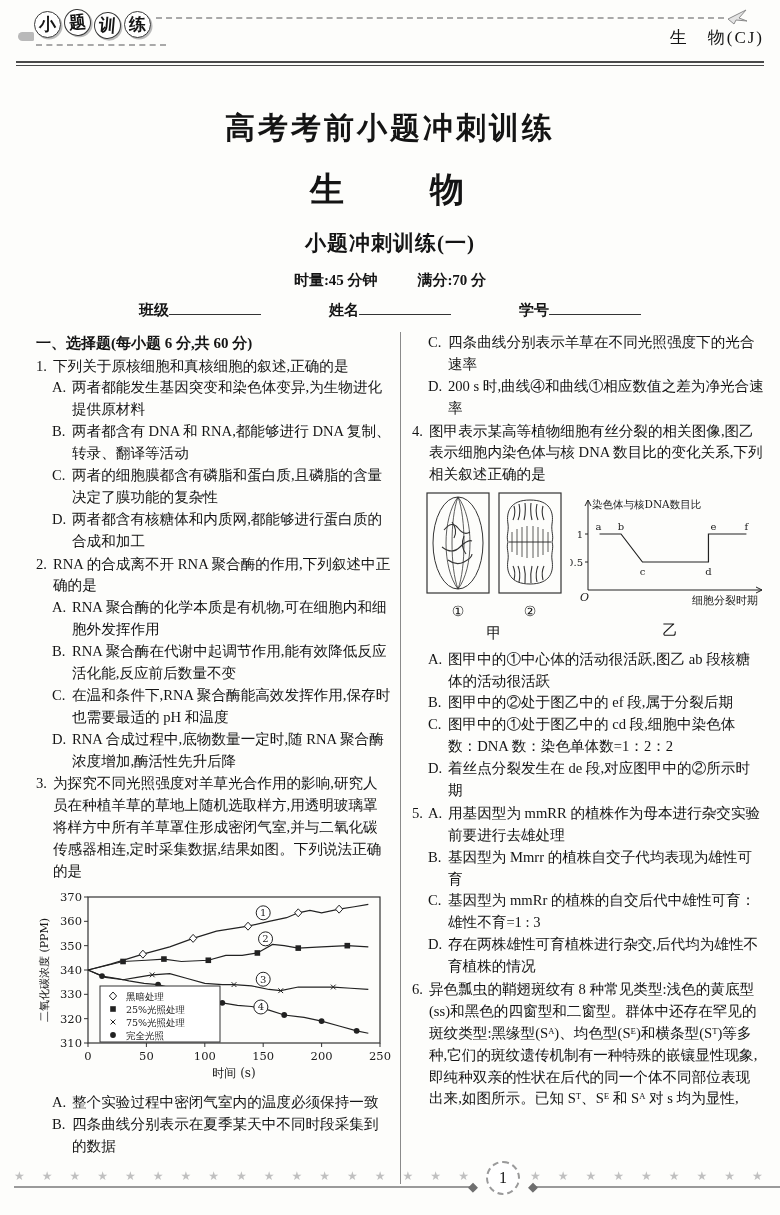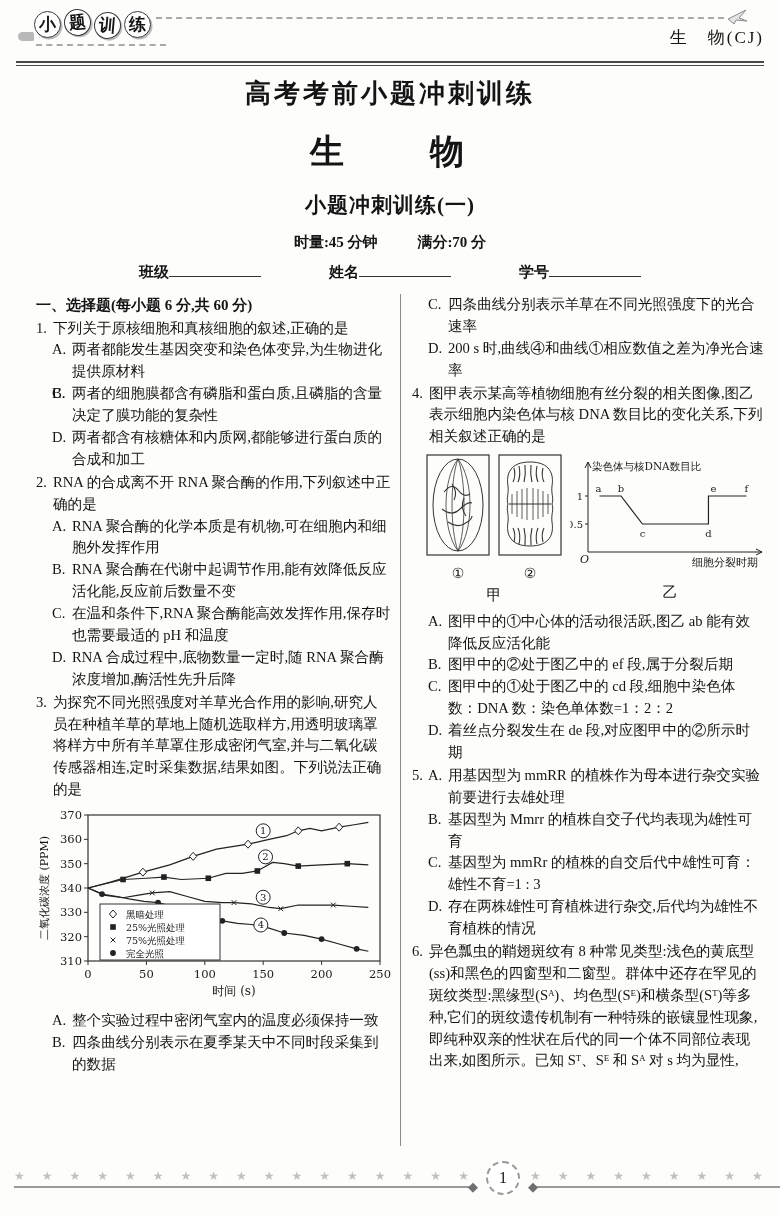--- a/index.html
+++ b/index.html
@@ -27,21 +27,21 @@
     border-top:2px dashed #a9a9a9; }
   .dashline-under{ position:absolute; left:20px; width:130px; top:38px;
     border-top:2px dashed #a9a9a9; }
   .plane{ position:absolute; right:14px; top:2px; }
   .hdr-title{ text-align:right; font-size:17px; font-weight:normal;
     letter-spacing:2px; padding-top:20px; }
   .double-rule{ margin-top:5px; border-top:2.5px solid #4a4a4a;
     border-bottom:1.2px solid #4a4a4a; height:5px; }
 
   
-  .t1{ text-align:center; font-size:26px; font-weight:bold; margin-top:10px; letter-spacing:3px;}
+  .t1{ text-align:center; font-size:30px; font-weight:bold; margin-top:42px; letter-spacing:3px;}
   .t2{ text-align:center; font-size:34px; font-weight:bold; margin-top:18px; letter-spacing:6px;}
   .t3{ text-align:center; font-size:21px; font-weight:bold; margin-top:16px; letter-spacing:1px;}
   .meta{ text-align:center; font-size:15px; font-weight:bold; margin-top:14px;}
   .meta span{ margin:0 18px; }
   .fields{ display:flex; justify-content:center; gap:68px; font-size:15px;
     font-weight:bold; margin-top:10px;}
   .blank{ display:inline-block; width:92px; border-bottom:1.2px solid #333; height:15px;}
 
   
   .columns{ display:flex; margin-top:12px; min-height:852px;margin-left:20px; }
@@ -116,21 +116,21 @@
   </div>
 
   <div class="columns">
 
     <div class="col col-left">
       <div class="section-title">一、选择题(每小题 6 分,共 60 分)</div>
 
       <div class="q">
         <div class="stem"><span class="qnum">1.</span><span>下列关于原核细胞和真核细胞的叙述,正确的是</span></div>
         <div class="opt"><span class="okey">A.</span><span>两者都能发生基因突变和染色体变异,为生物进化提供原材料</span></div>
-        <div class="opt"><span class="okey">B.</span></div>
+        <div class="opt"><span class="okey">B.</span><span>两者都含有 DNA 和 RNA,都能够进行 DNA 复制、转录、翻译等活动</span></div>
         <div class="opt"><span class="okey">C.</span><span>两者的细胞膜都含有磷脂和蛋白质,且磷脂的含量决定了膜功能的复杂性</span></div>
         <div class="opt"><span class="okey">D.</span><span>两者都含有核糖体和内质网,都能够进行蛋白质的合成和加工</span></div>
       </div>
 
       <div class="q">
         <div class="stem"><span class="qnum">2.</span><span>RNA 的合成离不开 RNA 聚合酶的作用,下列叙述中正确的是</span></div>
         <div class="opt"><span class="okey">A.</span><span>RNA 聚合酶的化学本质是有机物,可在细胞内和细胞外发挥作用</span></div>
         <div class="opt"><span class="okey">B.</span><span>RNA 聚合酶在代谢中起调节作用,能有效降低反应活化能,反应前后数量不变</span></div>
         <div class="opt"><span class="okey">C.</span><span>在温和条件下,RNA 聚合酶能高效发挥作用,保存时也需要最适的 pH 和温度</span></div>
         <div class="opt"><span class="okey">D.</span><span>RNA 合成过程中,底物数量一定时,随 RNA 聚合酶浓度增加,酶活性先升后降</span></div>
@@ -304,21 +304,21 @@
                 <text x="138.45" y="83" text-anchor="middle" font-size="10">d</text>
                 <text x="143.45" y="38" text-anchor="middle" font-size="10">e</text>
                 <text x="176.4" y="38" text-anchor="middle" font-size="10">f</text>
                 <text x="10" y="109" font-size="11" font-style="italic">O</text>
                 <text x="188" y="112" text-anchor="end" font-size="11">细胞分裂时期</text>
               </svg>
             <div class="fig-cap">乙</div>
           </div>
         </div>
 
-        <div class="opt"><span class="okey">A.</span><span>图甲中的①中心体的活动很活跃,图乙 ab 能有效降低反应活化能</span></div>
+        <div class="opt"><span class="okey">A.</span><span>图甲中的①中心体的活动很活跃,图乙 ab 段核糖体的活动很活跃</span></div>
         <div class="opt"><span class="okey">B.</span><span>图甲中的②处于图乙中的 ef 段,属于分裂后期</span></div>
         <div class="opt"><span class="okey">C.</span><span>图甲中的①处于图乙中的 cd 段,细胞中染色体数：DNA 数：染色单体数=1：2：2</span></div>
         <div class="opt"><span class="okey">D.</span><span>着丝点分裂发生在 de 段,对应图甲中的②所示时期</span></div>
       </div>
 
       <div class="q">
         <div class="stem"><span class="qnum">5.</span></div>
         <div class="opt"><span class="okey">A.</span><span>用基因型为 mmRR 的植株作为母本进行杂交实验前要进行去雄处理</span></div>
         <div class="opt"><span class="okey">B.</span><span>基因型为 Mmrr 的植株自交子代均表现为雄性可育</span></div>
         <div class="opt"><span class="okey">C.</span><span>基因型为 mmRr 的植株的自交后代中雄性可育：雄性不育=1 : 3</span></div>

